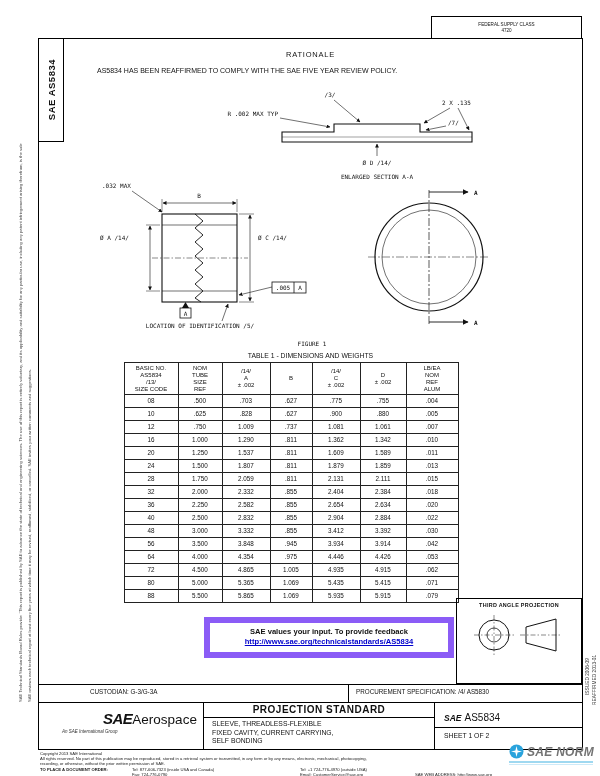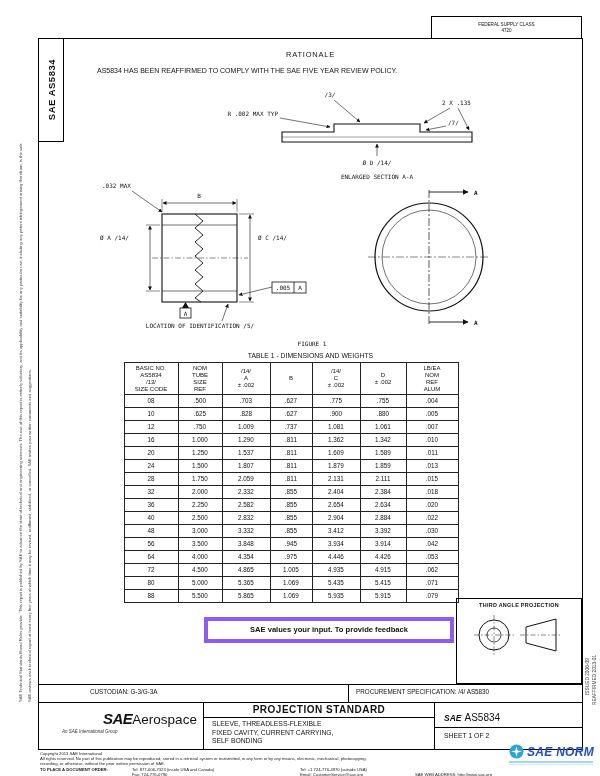--- a/index.html
+++ b/index.html
@@ -40,21 +40,21 @@
   .table-title { left:38px; top:352px; width:545px; text-align:center; font-size:6.8px; }
   .table-wrap { left:118px; top:362px; width:346px; }
   .dim-table { border-collapse:collapse; margin:0 auto; table-layout:fixed; }
   .dim-table th, .dim-table td {
     border:0.8px solid #222; text-align:center; font-weight:normal;
   }
   .dim-table th { white-space:pre-line; font-size:6px; line-height:1.18; padding:1.5px 1px; }
   .dim-table td { font-size:6.3px; line-height:1.9; padding:0 1px; }
 
   .feedback {
-    left:204px; top:617px; width:250px; border:4px solid #8b5cf6;
+    left:204px; top:617px; width:250px; border:6px solid #8b5cf6;
     padding:4px 2px; text-align:center; font-size:7.6px; font-weight:bold; line-height:1.35;
   }
   .feedback .link { color:#0000cc; text-decoration:underline; cursor:pointer; }
 
   .projection {
     left:456px; top:598px; width:126px; height:86px; border:1px solid #000;
     display:flex; flex-direction:column; align-items:center; padding-top:3px;
   }
   .projection-label { font-size:5.4px; font-weight:bold; letter-spacing:0.3px; }
 
@@ -74,21 +74,21 @@
   .num-sae { font-size:8.5px; font-weight:900; font-style:italic; margin-right:3px; }
   .num-as { font-size:10px; font-weight:normal; }
   .sheet { left:444px; top:732px; font-size:6.8px; }
 
   .cr { position:absolute; font-size:4.2px; color:#222; white-space:nowrap; }
   .cr-wrap { white-space:normal; line-height:1.2; }
   .bold { font-weight:bold; }
 
   .norm-logo { right:6px; top:744px; display:flex; flex-direction:column; align-items:flex-start; }
   .norm-row { display:flex; align-items:center; gap:3px; }
-  .norm-text { font-size:12px; font-weight:800; font-style:italic; color:#1d4ed8; letter-spacing:0.3px; }
+  .norm-text { font-size:12px; font-weight:800; font-style:italic; color:#737373; letter-spacing:0.3px; }
   .norm-bar { width:84px; height:2px; background:#9fd8f0; margin-top:1.5px; }
   .norm-bar2 { width:84px; height:1px; background:#cdeaf8; margin-top:1px; }
 </style>
 </head>
 <body>
 
 <div class="page">
 
   <div class="abs vtext disclaimer1">SAE Technical Standards Board Rules provide: “This report is published by SAE to advance the state of technical and engineering sciences. The use of this report is entirely voluntary, and its applicability and suitability for any particular use, including any patent infringement arising therefrom, is the sole responsibility of the user.”</div>
   <div class="abs vtext disclaimer2">SAE reviews each technical report at least every five years at which time it may be revised, reaffirmed, stabilized, or cancelled. SAE invites your written comments and suggestions.</div>
@@ -365,20 +365,21 @@
             <td>5.935</td>
             <td>5.915</td>
             <td>.079</td>
           </tr>
         </tbody>
     </table>
   </div>
 
   <div class="abs feedback">
     <div>SAE values your input. To provide feedback</div>
+    <div><span class="link">http://www.sae.org/technicalstandards/AS5834</span></div>
   </div>
 
   <div class="abs projection">
     <div class="projection-label">THIRD ANGLE PROJECTION</div>
     <svg width="110" height="52" viewBox="0 0 110 52">
       <circle cx="30" cy="27" r="15" fill="none" stroke="#111" stroke-width="1"></circle>
       <circle cx="30" cy="27" r="7" fill="none" stroke="#111" stroke-width="0.8"></circle>
       <line x1="10" y1="27" x2="50" y2="27" stroke="#111" stroke-width="0.5" stroke-dasharray="5,2,1.5,2"></line>
       <line x1="30" y1="7" x2="30" y2="47" stroke="#111" stroke-width="0.5" stroke-dasharray="5,2,1.5,2"></line>
       <path d="M62,19 L92,11 L92,43 L62,35 Z" fill="none" stroke="#111" stroke-width="1"></path>

